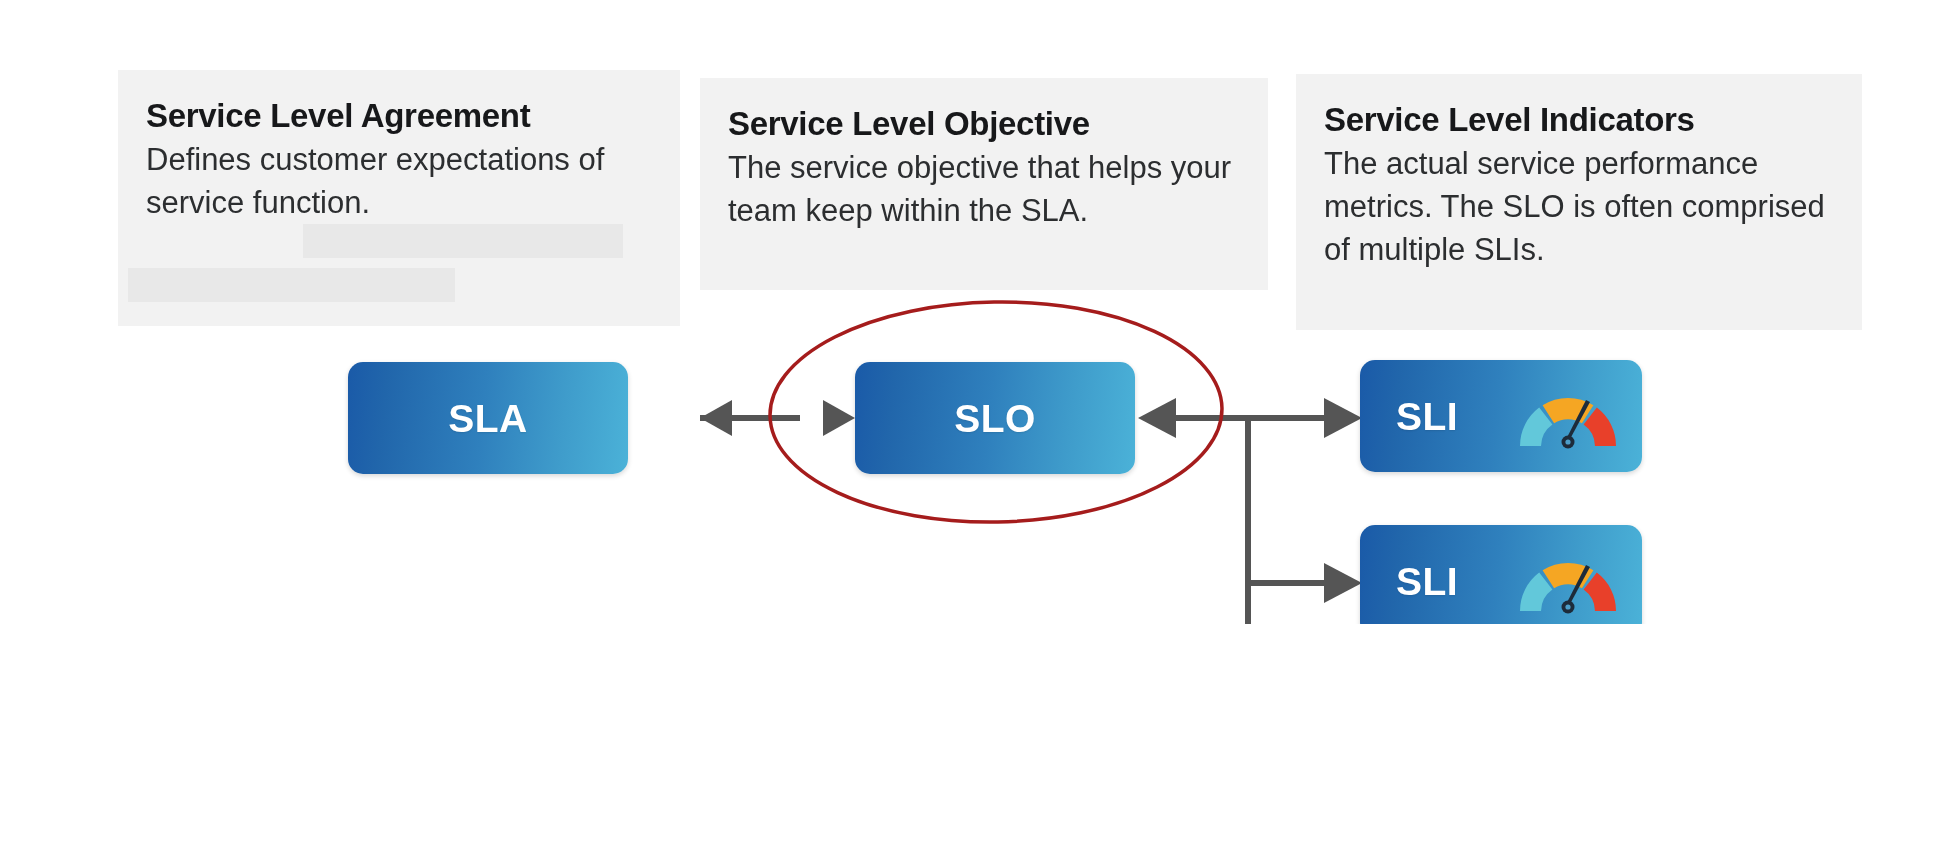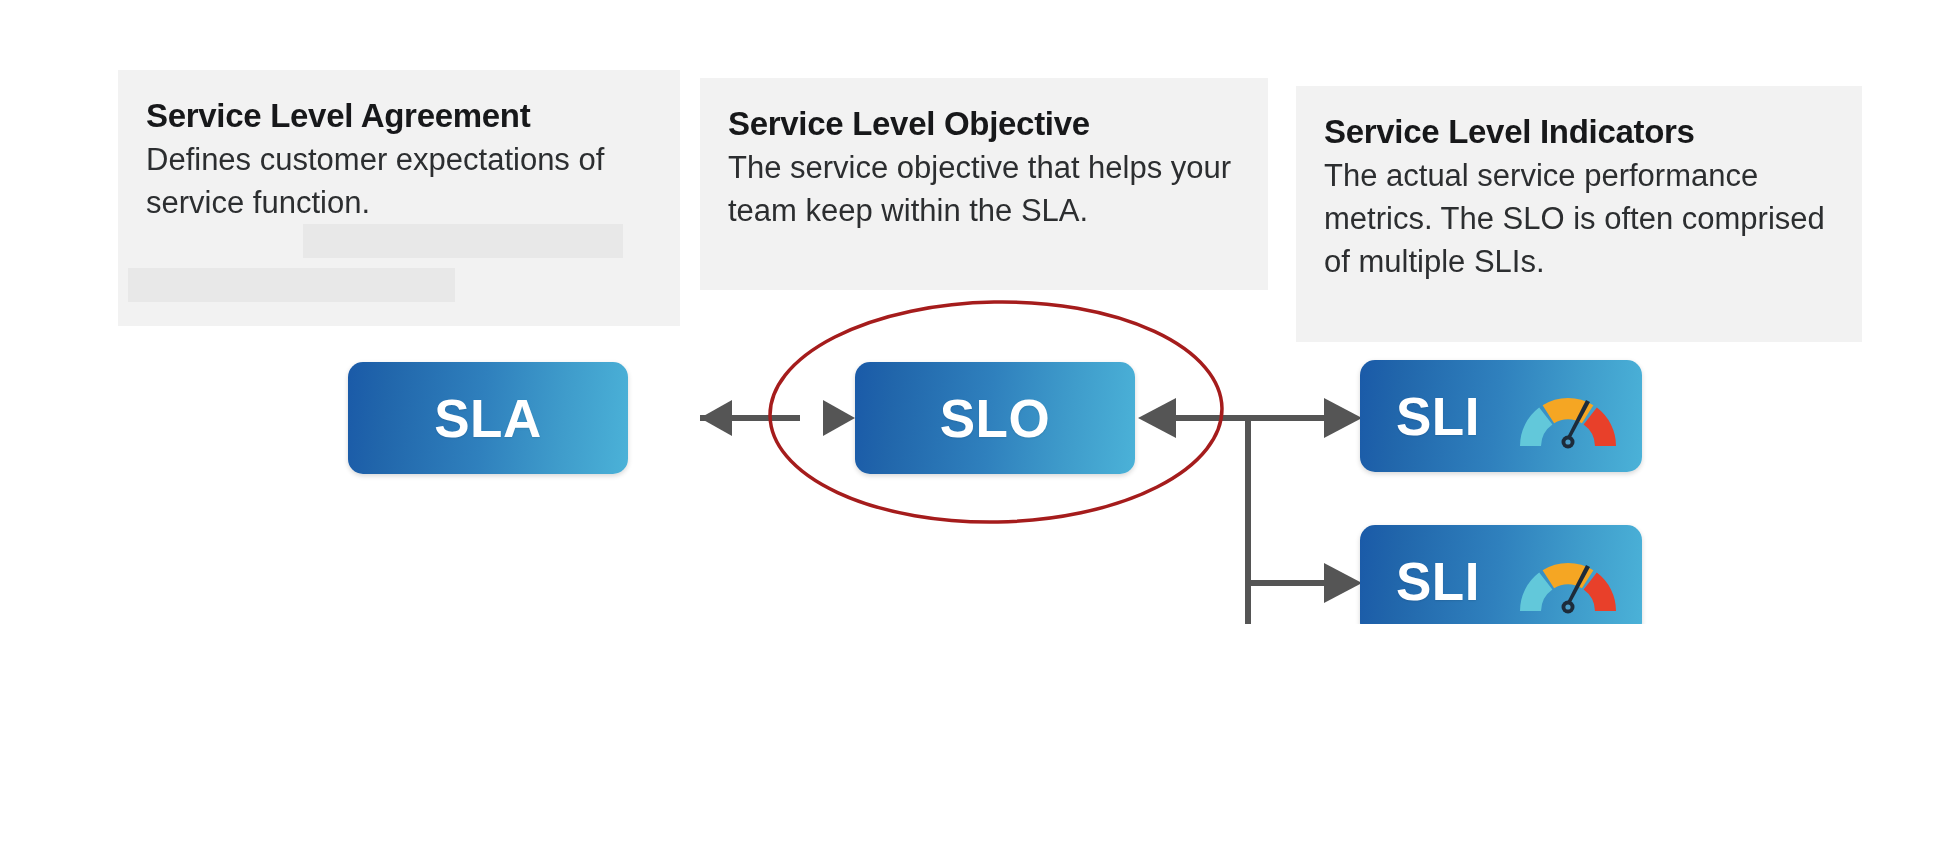--- a/index.html
+++ b/index.html
@@ -43,36 +43,36 @@
     color: #2c2e30;
     margin: 0;
   }
   .redact {
     position: absolute;
     background: #e8e8e8;
   }
 
   #panel-sla  { left: 118px; top: 70px; width: 562px; height: 256px; }
   #panel-slo  { left: 700px; top: 78px; width: 568px; height: 212px; }
-  #panel-sli  { left: 1296px; top: 86px; width: 566px; height: 256px; }
+  #panel-sli  { left: 1296px; top: 74px; width: 566px; height: 256px; }
 
   
   .node {
     position: absolute;
     border-radius: 15px;
     background: linear-gradient(96deg, #1a5aa8 0%, #2166ab 14%, #2f80bd 48%, #3f9ccb 76%, #4bb2d8 100%);
     box-shadow: 0 2px 5px rgba(0,0,0,0.16);
     display: flex;
     align-items: center;
     box-sizing: border-box;
   }
   .node-label {
     font-family: "Liberation Sans", sans-serif;
     font-weight: bold;
-    font-size: 53px;
+    font-size: 39px;
     letter-spacing: 0.5px;
     color: #ffffff;
     line-height: 1;
     text-shadow: 0 1px 2px rgba(0,0,0,0.10);
   }
   .node-centered { justify-content: center; }
 
   #node-sla { left: 348px; top: 362px; width: 280px; height: 112px; }
   #node-slo { left: 855px; top: 362px; width: 280px; height: 112px; }
 

